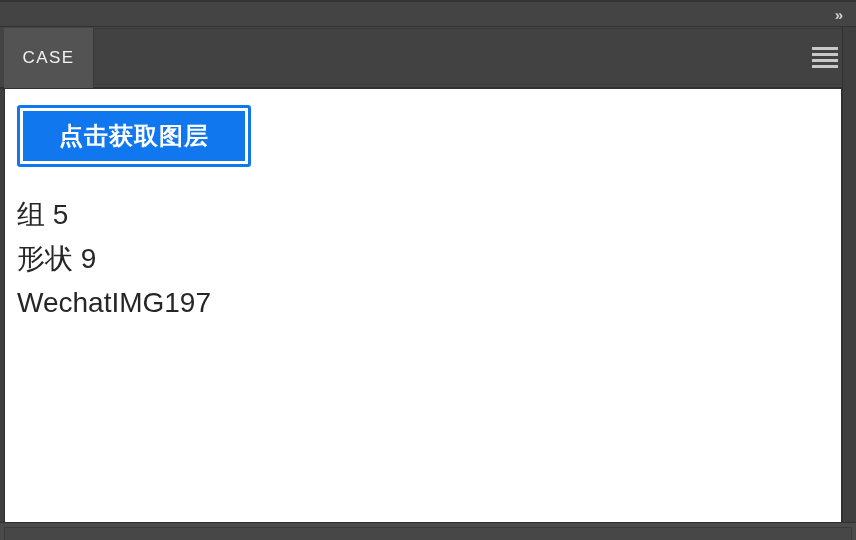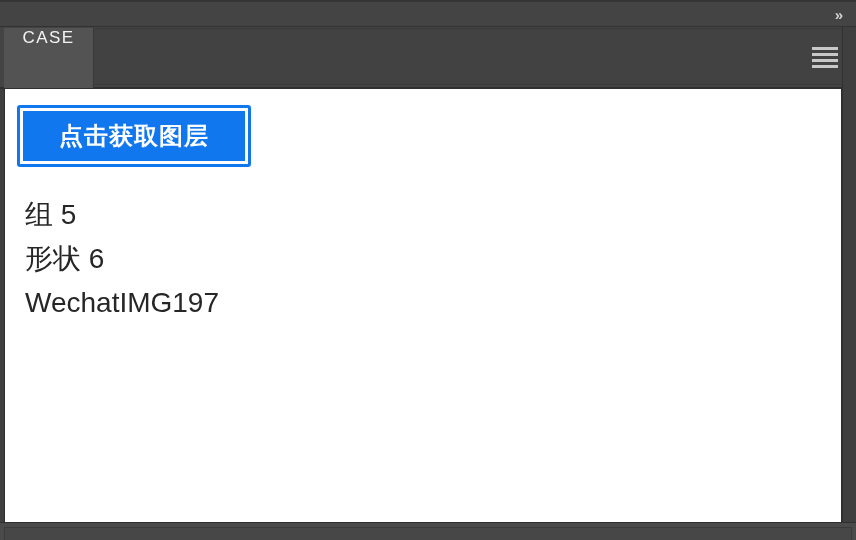--- a/index.html
+++ b/index.html
@@ -72,21 +72,21 @@
   .tab {
     position: absolute;
     left: 4px;
     top: 1px;
     width: 90px;
     height: 60px;
     background: #535353;
     border-right: 1px solid #383838;
     box-sizing: border-box;
     display: flex;
-    align-items: flex-start;
+    align-items: center;
     justify-content: center;
     cursor: pointer;
   }
   .tab-label {
     color: #f2f2f2;
     font-size: 17px;
     letter-spacing: 1.4px;
     font-weight: 400;
     user-select: none;
   }
@@ -203,21 +203,21 @@
     left: 0;
     top: 104px;
     width: 100%;
     padding: 0;
     margin: 0;
     list-style: none;
   }
   .layer-item {
     height: 44px;
     line-height: 44px;
-    padding-left: 20px;
+    padding-left: 12px;
     color: #262626;
     font-size: 28px;
     font-weight: 400;
     white-space: nowrap;
     font-family: "Liberation Sans", "DejaVu Sans", sans-serif;
     cursor: default;
   }
 </style>
 </head>
 <body>
@@ -242,21 +242,21 @@
   </div>
 
   <div class="content-frame">
 
     <div class="button-row">
       <button class="btn btn-get-layers">点击获取图层</button>
     </div>
 
     <ul class="layer-list">
       <li class="layer-item">组 5</li>
-      <li class="layer-item">形状 6</li>
+      <li class="layer-item">形状 9</li>
       <li class="layer-item">WechatIMG197</li>
     </ul>
 
   </div>
 
   <div class="right-gutter"></div>
 
   <div class="bottom-strip">
     <div class="bottom-strip-inner"></div>
   </div>

